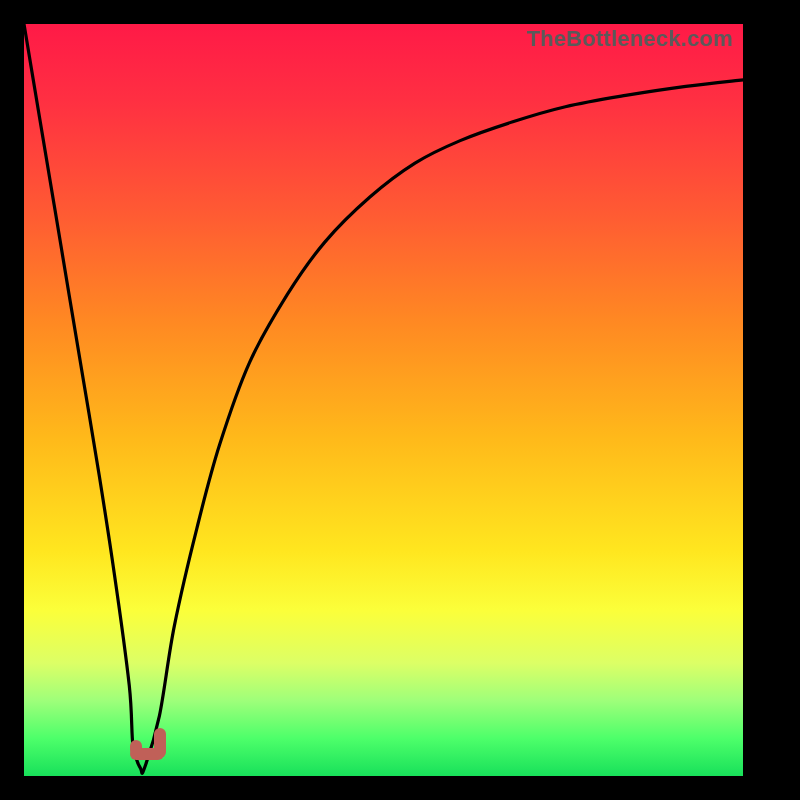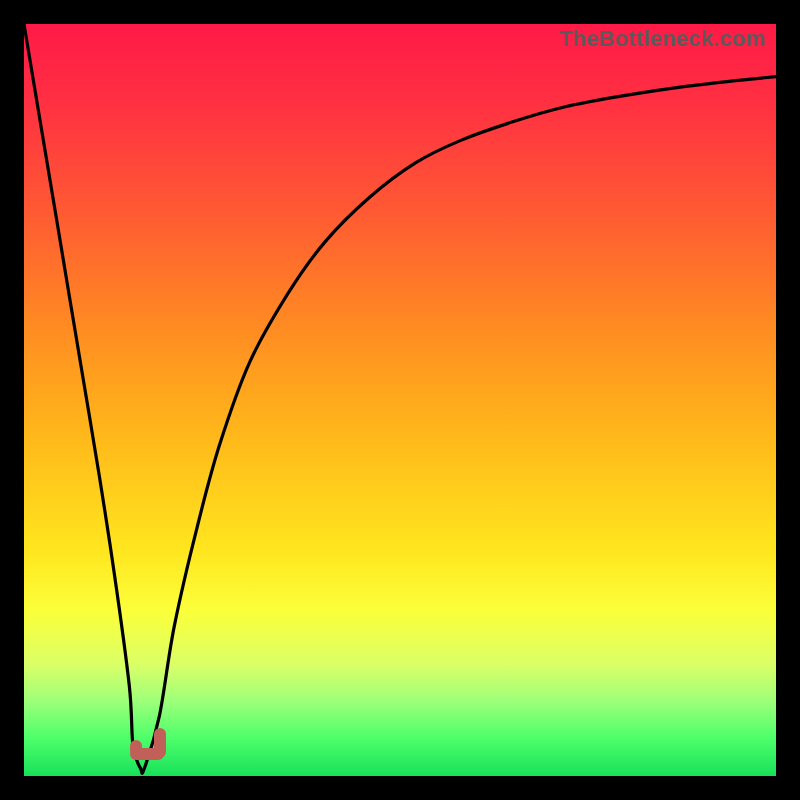--- a/index.html
+++ b/index.html
@@ -15,35 +15,36 @@
     left: 0;
     top: 0;
     width: 800px;
     height: 800px;
     background: #000;
   }
   .plot-area {
     position: absolute;
     left: 24px;
     top: 24px;
-    width: 752px;
+    width: 691px;
     height: 752px;
     background: linear-gradient(to bottom,
       #ff1a47 0%,
       #ff2f42 10%,
       #ff5a33 25%,
       #ff8a22 40%,
       #ffb91a 55%,
       #ffe61f 70%,
       #fbff3a 78%,
       #dcff66 85%,
       #9eff7a 90%,
       #4dff6a 95%,
       #18e05a 100%
     );
+    padding-left: 28px;
   }
   .watermark {
     position: absolute;
     top: 2px;
     right: 10px;
     font-family: Arial, Helvetica, sans-serif;
     font-size: 22px;
     font-weight: 600;
     color: #5a5a5a;
     letter-spacing: 0.2px;

